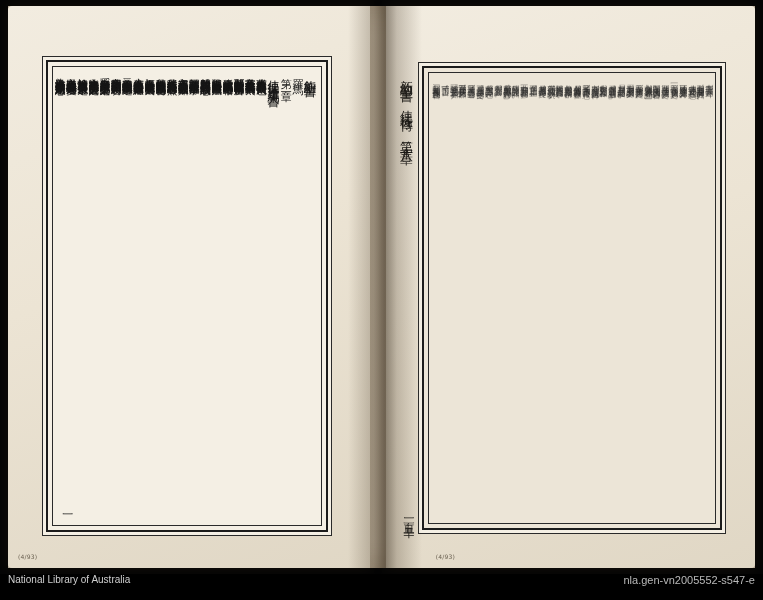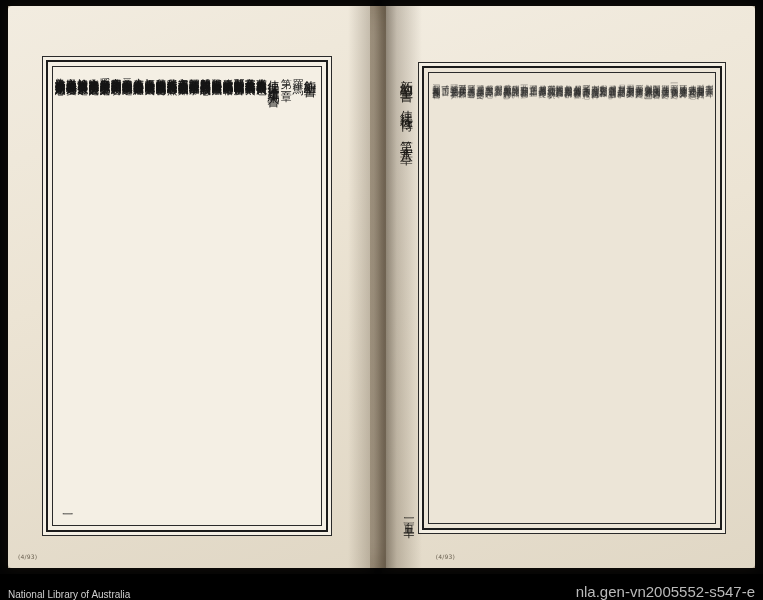--- a/index.html
+++ b/index.html
@@ -170,28 +170,28 @@
   .footer {
     position: absolute;
     left: 0;
     bottom: 0;
     width: 763px;
     height: 26px;
     background: #000;
     color: #cfcfcf;
     font-size: 10px;
     display: flex;
-    align-items: flex-end;
+    align-items: flex-start;
     justify-content: space-between;
     padding: 0 8px;
     box-sizing: border-box;
     font-family: "Liberation Sans", sans-serif;
     margin-top: 32px;
   }
-  .footer .right { color: #b9b9b9; font-size: 15px; }
+  .footer .right { color: #b9b9b9; font-size: 11px; }
 </style>
 </head>
 <body>
 
 <div id="scan">
 
   <div class="book">
 
     <div class="page page-left">
       <div class="page-sheet"></div>

